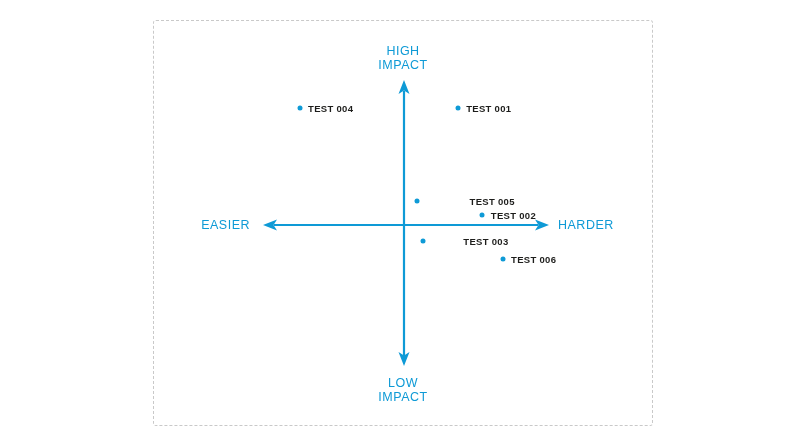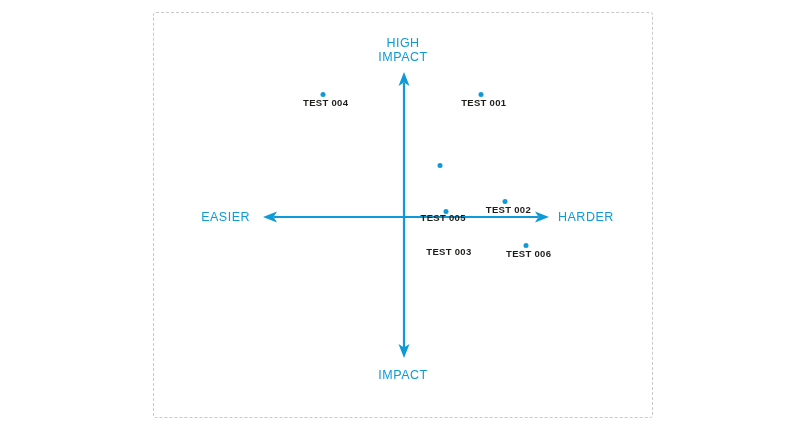--- a/index.html
+++ b/index.html
@@ -13,21 +13,21 @@
     position: relative;
     width: 805px;
     height: 433px;
     background: #ffffff;
     font-family: "Liberation Sans", sans-serif;
     overflow: hidden;
   }
   .panel {
     position: absolute;
     left: 153px;
-    top: 12px;
+    top: 20px;
     width: 500px;
     height: 406px;
     border: 1px dashed var(--border);
     border-radius: 3px;
     background: #ffffff;
   }
   .axes-svg {
     position: absolute;
     left: 0;
     top: 0;
@@ -50,21 +50,20 @@
     white-space: nowrap;
   }
   .axis-label.v { left: 0; right: 0; text-align: center; }
   .points-layer { position: absolute; left: 0; top: 0; width: 500px; height: 406px; }
   .point {
     position: absolute;
     display: flex;
     align-items: center;
     transform: translate(-2.5px, -50%);
     white-space: nowrap;
-    flex-direction: column;
   }
   .point-dot {
     width: 5px;
     height: 5px;
     border-radius: 50%;
     background: var(--accent);
     flex: 0 0 auto;
   }
   .point-label {
     margin-left: 6px;
@@ -88,20 +87,21 @@
       <path class="arrowhead" d="M109 204 L123 198.5 L119.5 204 L123 209.5 Z"></path>
       <path class="arrowhead" d="M395 204 L381 198.5 L384.5 204 L381 209.5 Z"></path>
     </svg>
 
     <div class="axis-label v" style="top:23px;">
       <div>HIGH</div>
       <div>IMPACT</div>
     </div>
 
     <div class="axis-label v" style="top:355px;">
+      <div>LOW</div>
       <div>IMPACT</div>
     </div>
 
     <div class="axis-label" style="top:197px; left:0; width:96px; text-align:right;">EASIER</div>
 
     <div class="axis-label" style="top:197px; left:404px;">HARDER</div>
 
     <div class="points-layer">
         <div class="point" style="left: 303.65px; top: 86.74px; text-align: center;">
           <span class="point-dot" style="background: rgb(14, 154, 214);"></span>

